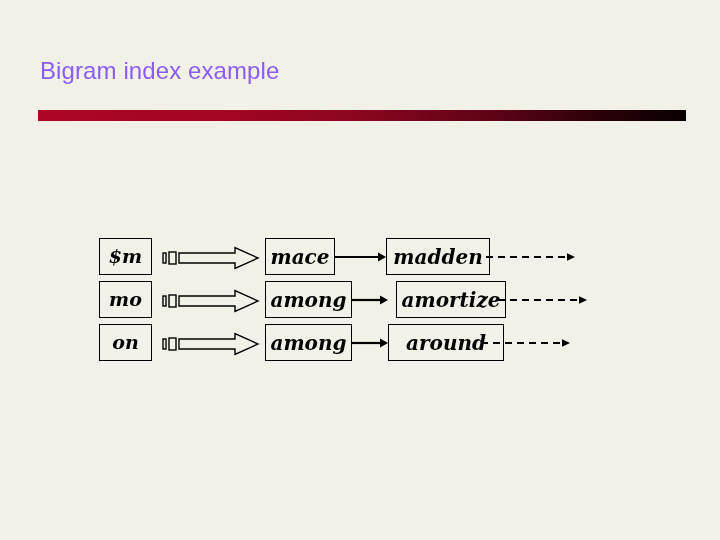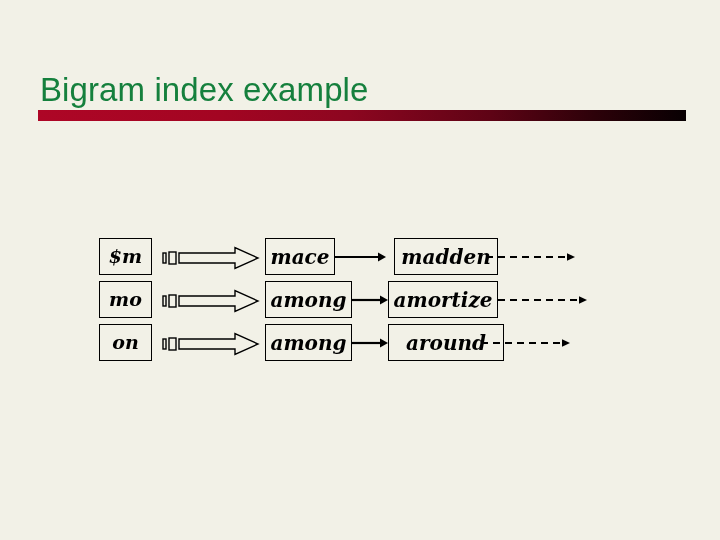--- a/index.html
+++ b/index.html
@@ -12,24 +12,24 @@
     background: #f2f1e7;
     font-family: "Liberation Sans", sans-serif;
     overflow: hidden;
     position: relative;
   }
 
   
   #slide-title {
     position: absolute;
     left: 40px;
-    top: 71px;
-    font-size: 33px;
+    top: 57px;
+    font-size: 24px;
     font-weight: normal;
-    color: #15803d;
+    color: #8b5cf6;
     letter-spacing: 0.1px;
     white-space: nowrap;
   }
   #title-rule {
     position: absolute;
     left: 38px;
     top: 110px;
     width: 648px;
     height: 11px;
     background: linear-gradient(to right,
@@ -147,21 +147,21 @@
 
     <div class="word-box" style="left:265px; width:70px;">mace</div>
 
     <div class="solid-arrow" style="left:335px; width:51px;">
       <svg width="51" height="14" viewBox="0 0 51 14">
         <line x1="0" y1="7" x2="43" y2="7" stroke="#000" stroke-width="2.2"></line>
         <path d="M43,2.4 L51,7 L43,11.6 Z" fill="#000"></path>
       </svg>
     </div>
 
-    <div class="word-box" style="left:394px; width:104px;">madden</div>
+    <div class="word-box" style="left:386px; width:104px;">madden</div>
 
     <div class="dashed-arrow" style="left:486px; width:90px;">
       <svg width="90" height="14" viewBox="0 0 90 14">
         <line x1="0" y1="7" x2="82" y2="7" stroke="#000" stroke-width="2" stroke-dasharray="7,5"></line>
         <path d="M81,3.2 L89,7 L81,10.8 Z" fill="#000"></path>
       </svg>
     </div>
   </div>
 
   <div class="row row-2">
@@ -178,21 +178,21 @@
 
     <div class="word-box" style="left:265px; width:87px;">among</div>
 
     <div class="solid-arrow" style="left:352px; width:36px;">
       <svg width="36" height="14" viewBox="0 0 36 14">
         <line x1="0" y1="7" x2="28" y2="7" stroke="#000" stroke-width="2.2"></line>
         <path d="M28,2.4 L36,7 L28,11.6 Z" fill="#000"></path>
       </svg>
     </div>
 
-    <div class="word-box" style="left:388px; width:110px;">amortize</div>
+    <div class="word-box" style="left:396px; width:110px;">amortize</div>
 
     <div class="dashed-arrow" style="left:498px; width:90px;">
       <svg width="90" height="14" viewBox="0 0 90 14">
         <line x1="0" y1="7" x2="82" y2="7" stroke="#000" stroke-width="2" stroke-dasharray="7,5"></line>
         <path d="M81,3.2 L89,7 L81,10.8 Z" fill="#000"></path>
       </svg>
     </div>
   </div>
 
   <div class="row row-3">

